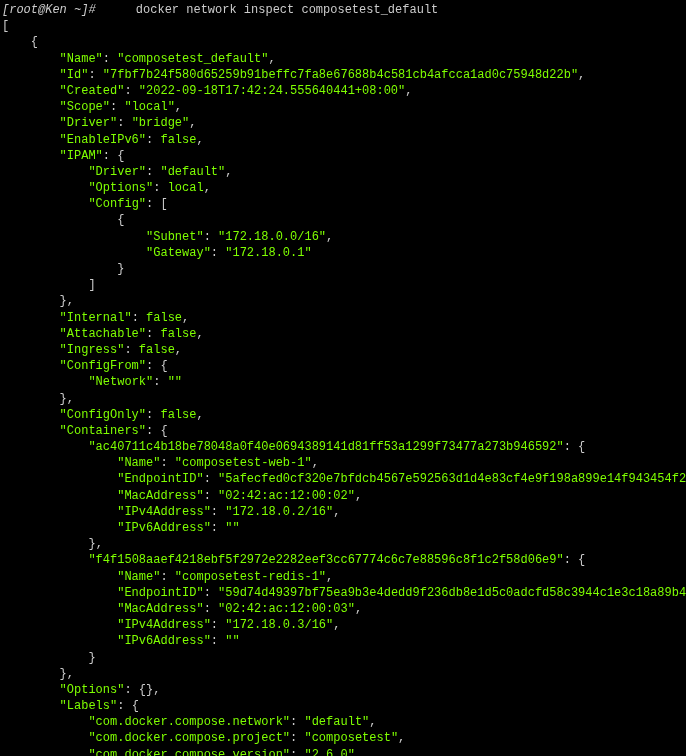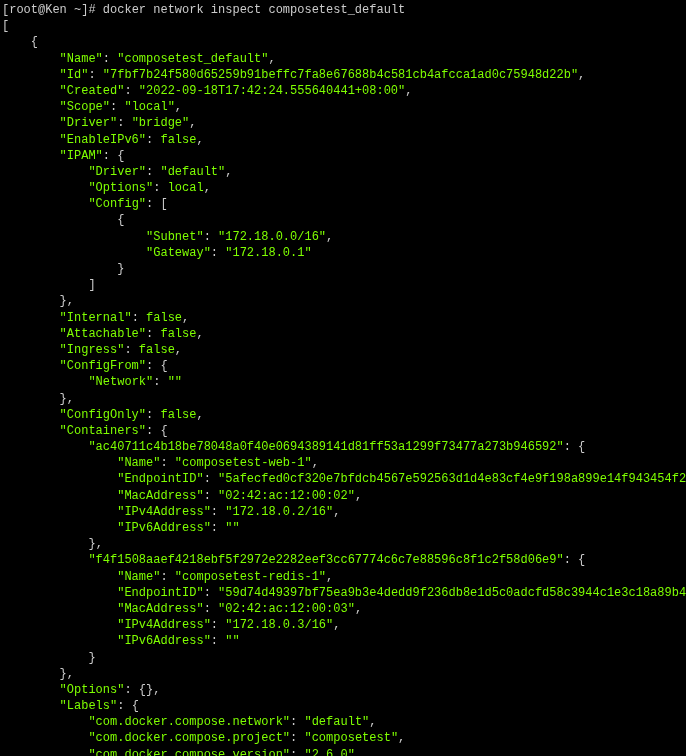--- a/index.html
+++ b/index.html
@@ -16,23 +16,25 @@
       padding: 2px;
       width: 686px;
       height: 756px;
       overflow: hidden;
     }
     .terminal {
       white-space: pre;
     }
     .prompt-user {
       color: #ccc;
+      font-style: italic;
     }
     .command {
       color: #ccc;
+      margin-left: 33px;
     }
     .key {
       color: #7fff00;
     }
     .colon {
       color: #ccc;
     }
     .value {
       color: #7fff00;
     }

